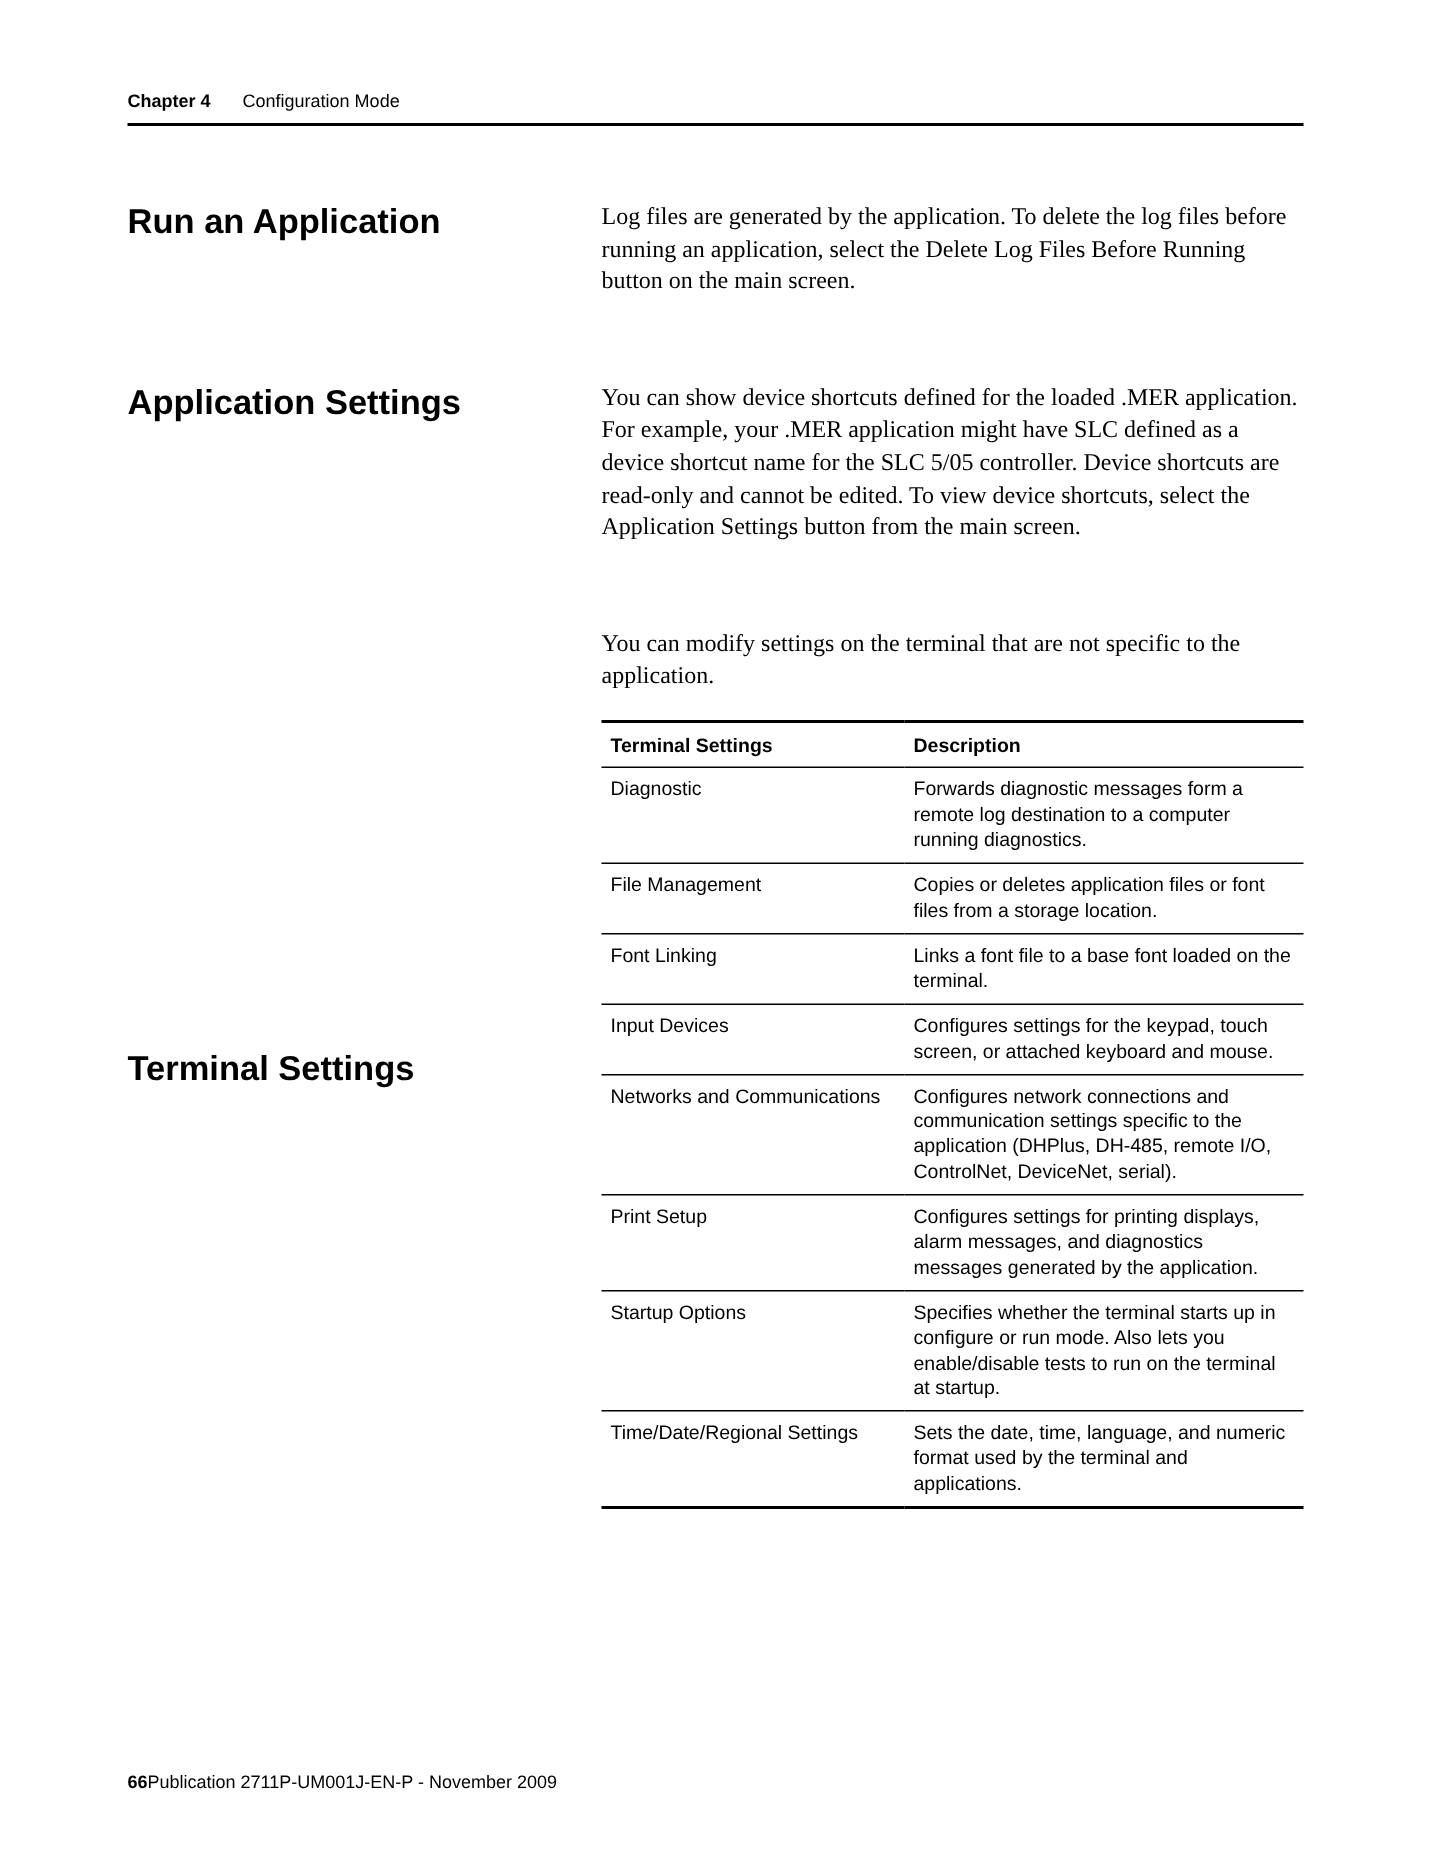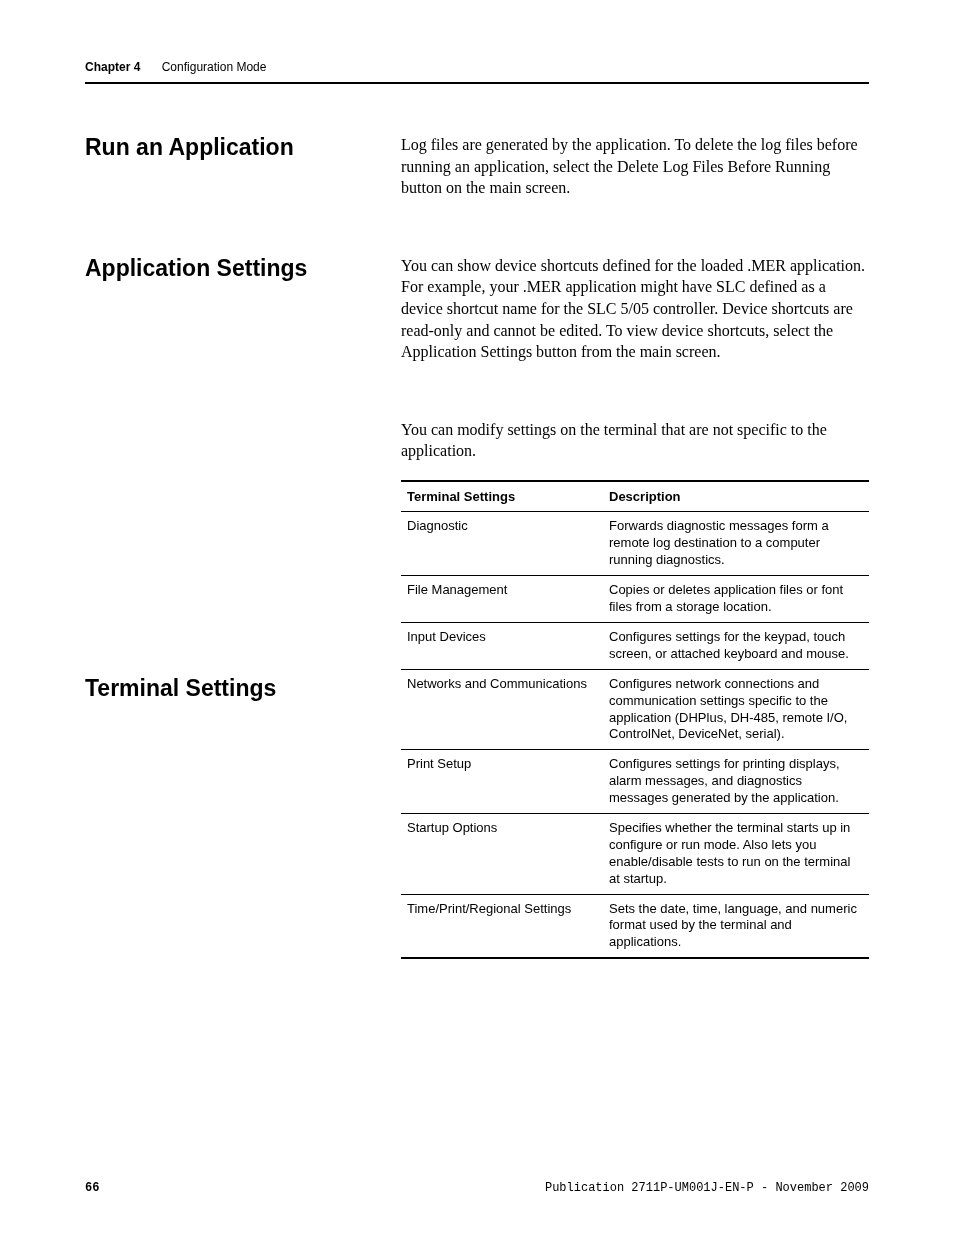--- a/index.html
+++ b/index.html
@@ -76,22 +76,21 @@
   }
   table.settings td:first-child, table.settings th:first-child {
     width: 190px;
   }
   .footer {
     position: absolute;
     bottom: 40px;
     left: 85px;
     right: 85px;
     display: flex;
-    justify-content: space-between;
-    font-family: Liberation Mono, monospace;
+    font-family: Liberation Sans, sans-serif;
     font-size: 12px;
   }
   .footer .pn { font-weight: bold; }
 </style>
 </head>
 <body>
 
 <div class="page">
 
   <div class="running-header">
@@ -128,37 +127,41 @@
         <tbody>
           <tr>
             <td>Diagnostic</td>
             <td>Forwards diagnostic messages form a remote log destination to a computer running diagnostics.</td>
           </tr>
           <tr>
             <td>File Management</td>
             <td>Copies or deletes application files or font files from a storage location.</td>
           </tr>
           <tr>
+            <td>Font Linking</td>
+            <td>Links a font file to a base font loaded on the terminal.</td>
+          </tr>
+          <tr>
             <td>Input Devices</td>
             <td>Configures settings for the keypad, touch screen, or attached keyboard and mouse.</td>
           </tr>
           <tr>
             <td>Networks and Communications</td>
             <td>Configures network connections and communication settings specific to the application (DHPlus, DH-485, remote I/O, ControlNet, DeviceNet, serial).</td>
           </tr>
           <tr>
             <td>Print Setup</td>
             <td>Configures settings for printing displays, alarm messages, and diagnostics messages generated by the application.</td>
           </tr>
           <tr>
             <td>Startup Options</td>
             <td>Specifies whether the terminal starts up in configure or run mode. Also lets you enable/disable tests to run on the terminal at startup.</td>
           </tr>
           <tr>
-            <td>Time/Print/Regional Settings</td>
+            <td>Time/Date/Regional Settings</td>
             <td>Sets the date, time, language, and numeric format used by the terminal and applications.</td>
           </tr>
         </tbody>
       </table>
     </div>
   </div>
 
   <div class="footer">
     <span class="pn">66</span>
     <span>Publication 2711P-UM001J-EN-P - November 2009</span>

